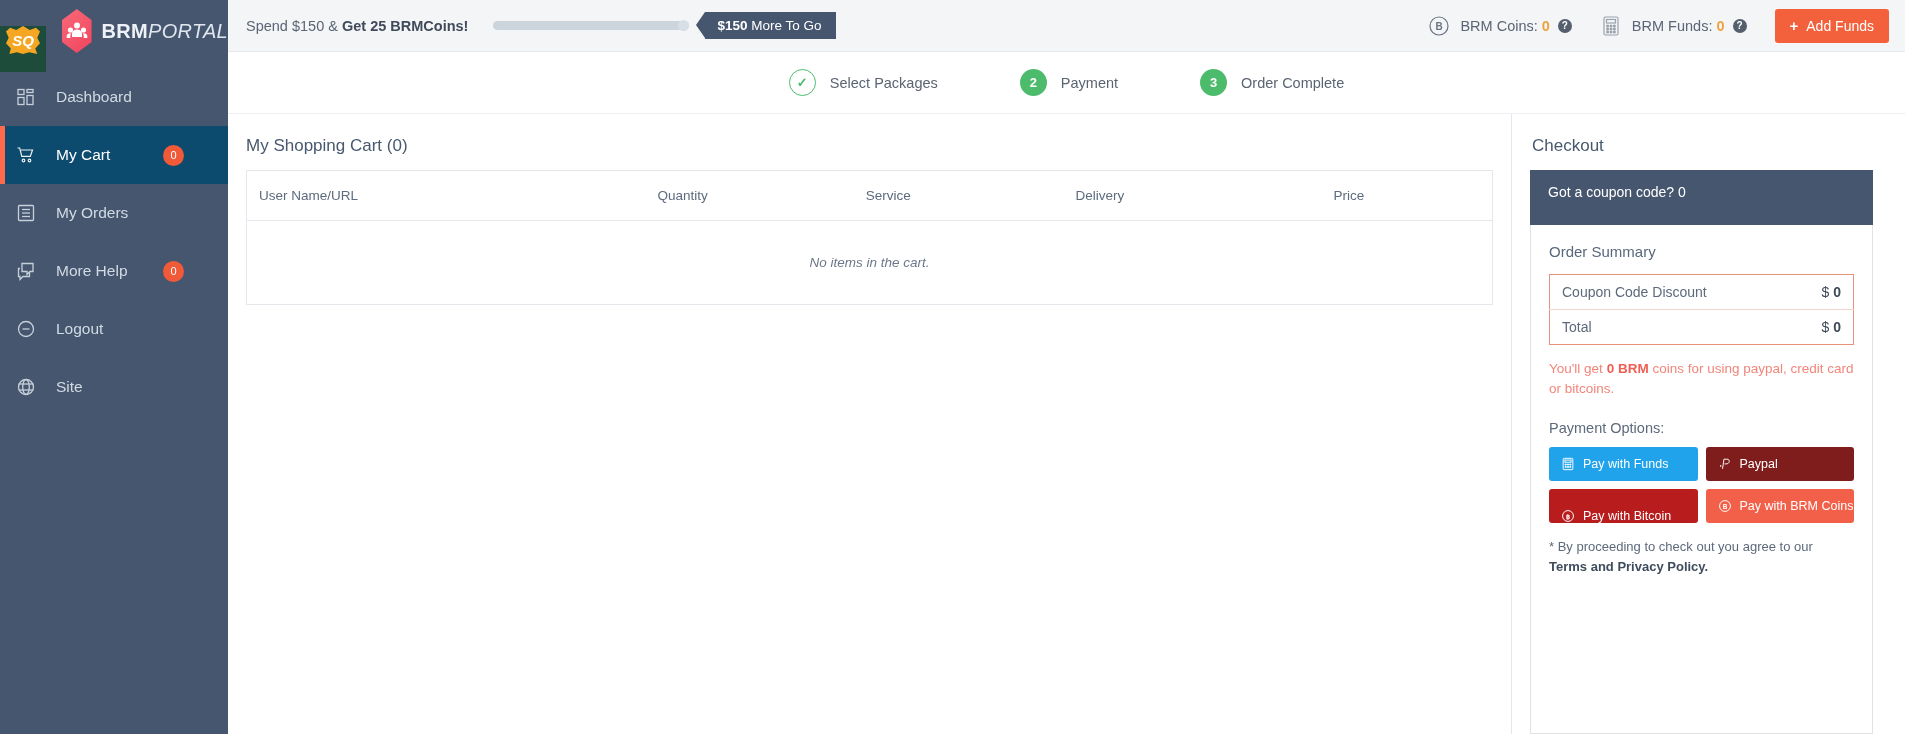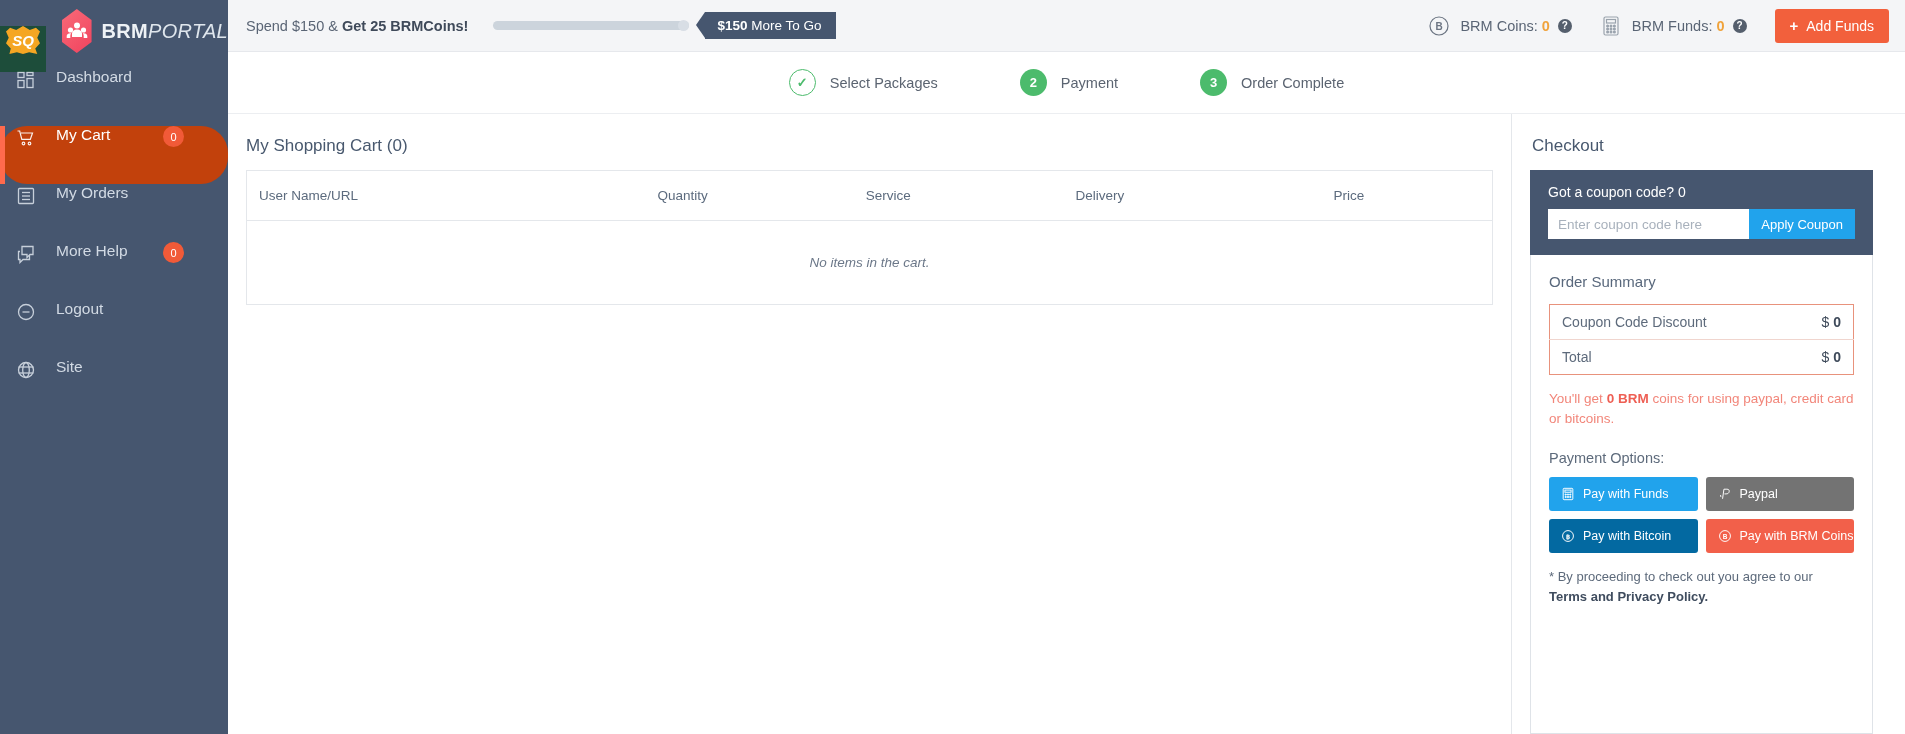--- a/index.html
+++ b/index.html
@@ -56,39 +56,38 @@
     font-size: 20px;
     letter-spacing: .3px;
     color: #eef2f6;
   }
   .brand-text b { font-weight: bold; }
   .brand-text i { font-style: italic; font-weight: normal; color: #dfe6ed; }
 
   .nav { margin-top: 6px; }
   .nav-item {
     display: flex;
-    align-items: flex-start;
+    align-items: center;
     height: 58px;
     padding-left: 16px;
     color: #d2dae4;
     font-size: 15.5px;
     position: relative;
     cursor: pointer;
   }
   .nav-item .nav-icon {
     width: 28px; height: 24px;
     display: flex; align-items: center; justify-content: flex-start;
     margin-right: 12px;
     opacity: .92;
   }
   .nav-item .nav-icon svg { width: 20px; height: 20px; }
   .nav-item.active {
-    background: #c2410c;
+    background: #0c4a6e;
     color: #ffffff;
-    border-radius: 27px;
   }
   .nav-item.active:before {
     content: "";
     position: absolute;
     left: 0; top: 0; bottom: 0;
     width: 5px;
     background: #ff6a4d;
   }
   .nav-badge {
     position: absolute;
@@ -325,22 +324,22 @@
     border-radius: 3px;
     color: #fff;
     font-size: 12.5px;
     display: flex; align-items: center;
     padding-left: 12px;
     cursor: pointer;
     font-family: "Liberation Sans", sans-serif;
   }
   .pay-btn .pico { margin-right: 8px; display: flex; align-items: center; }
   .pay-funds { background: #21a3ec; }
-  .pay-paypal { background: #737373; }
-  .pay-bitcoin { background: #0369a1; }
+  .pay-paypal { background: #7f1d1d; }
+  .pay-bitcoin { background: #b91c1c; align-items: flex-end; }
   .pay-brm { background: #f2604a; }
   .terms { font-size: 13px; color: #5d6a7b; line-height: 1.5; }
   .terms b { font-weight: bold; color: #3f4c5e; }
 </style>
 </head>
 <body>
 
 <div class="app">
 
   <aside class="sidebar">
@@ -527,24 +526,20 @@
             </tr>
           </tbody>
         </table>
       </section>
 
       <aside class="checkout-col">
         <h2 class="checkout-head">Checkout</h2>
 
         <div class="coupon-box">
           <div class="coupon-label">Got a coupon code? 0</div>
-          <div class="coupon-row">
-            <input class="coupon-input" type="text" placeholder="Enter coupon code here" style="">
-            <button class="apply-btn">Apply Coupon</button>
-          </div>
         </div>
 
         <div class="summary-card">
           <div class="summary-title">Order Summary</div>
 
           <table class="summary-table">
             <tbody>
                 <tr>
               <td>Coupon Code Discount</td>
               <td class="val"><span>$</span> <b>0</b></td>

